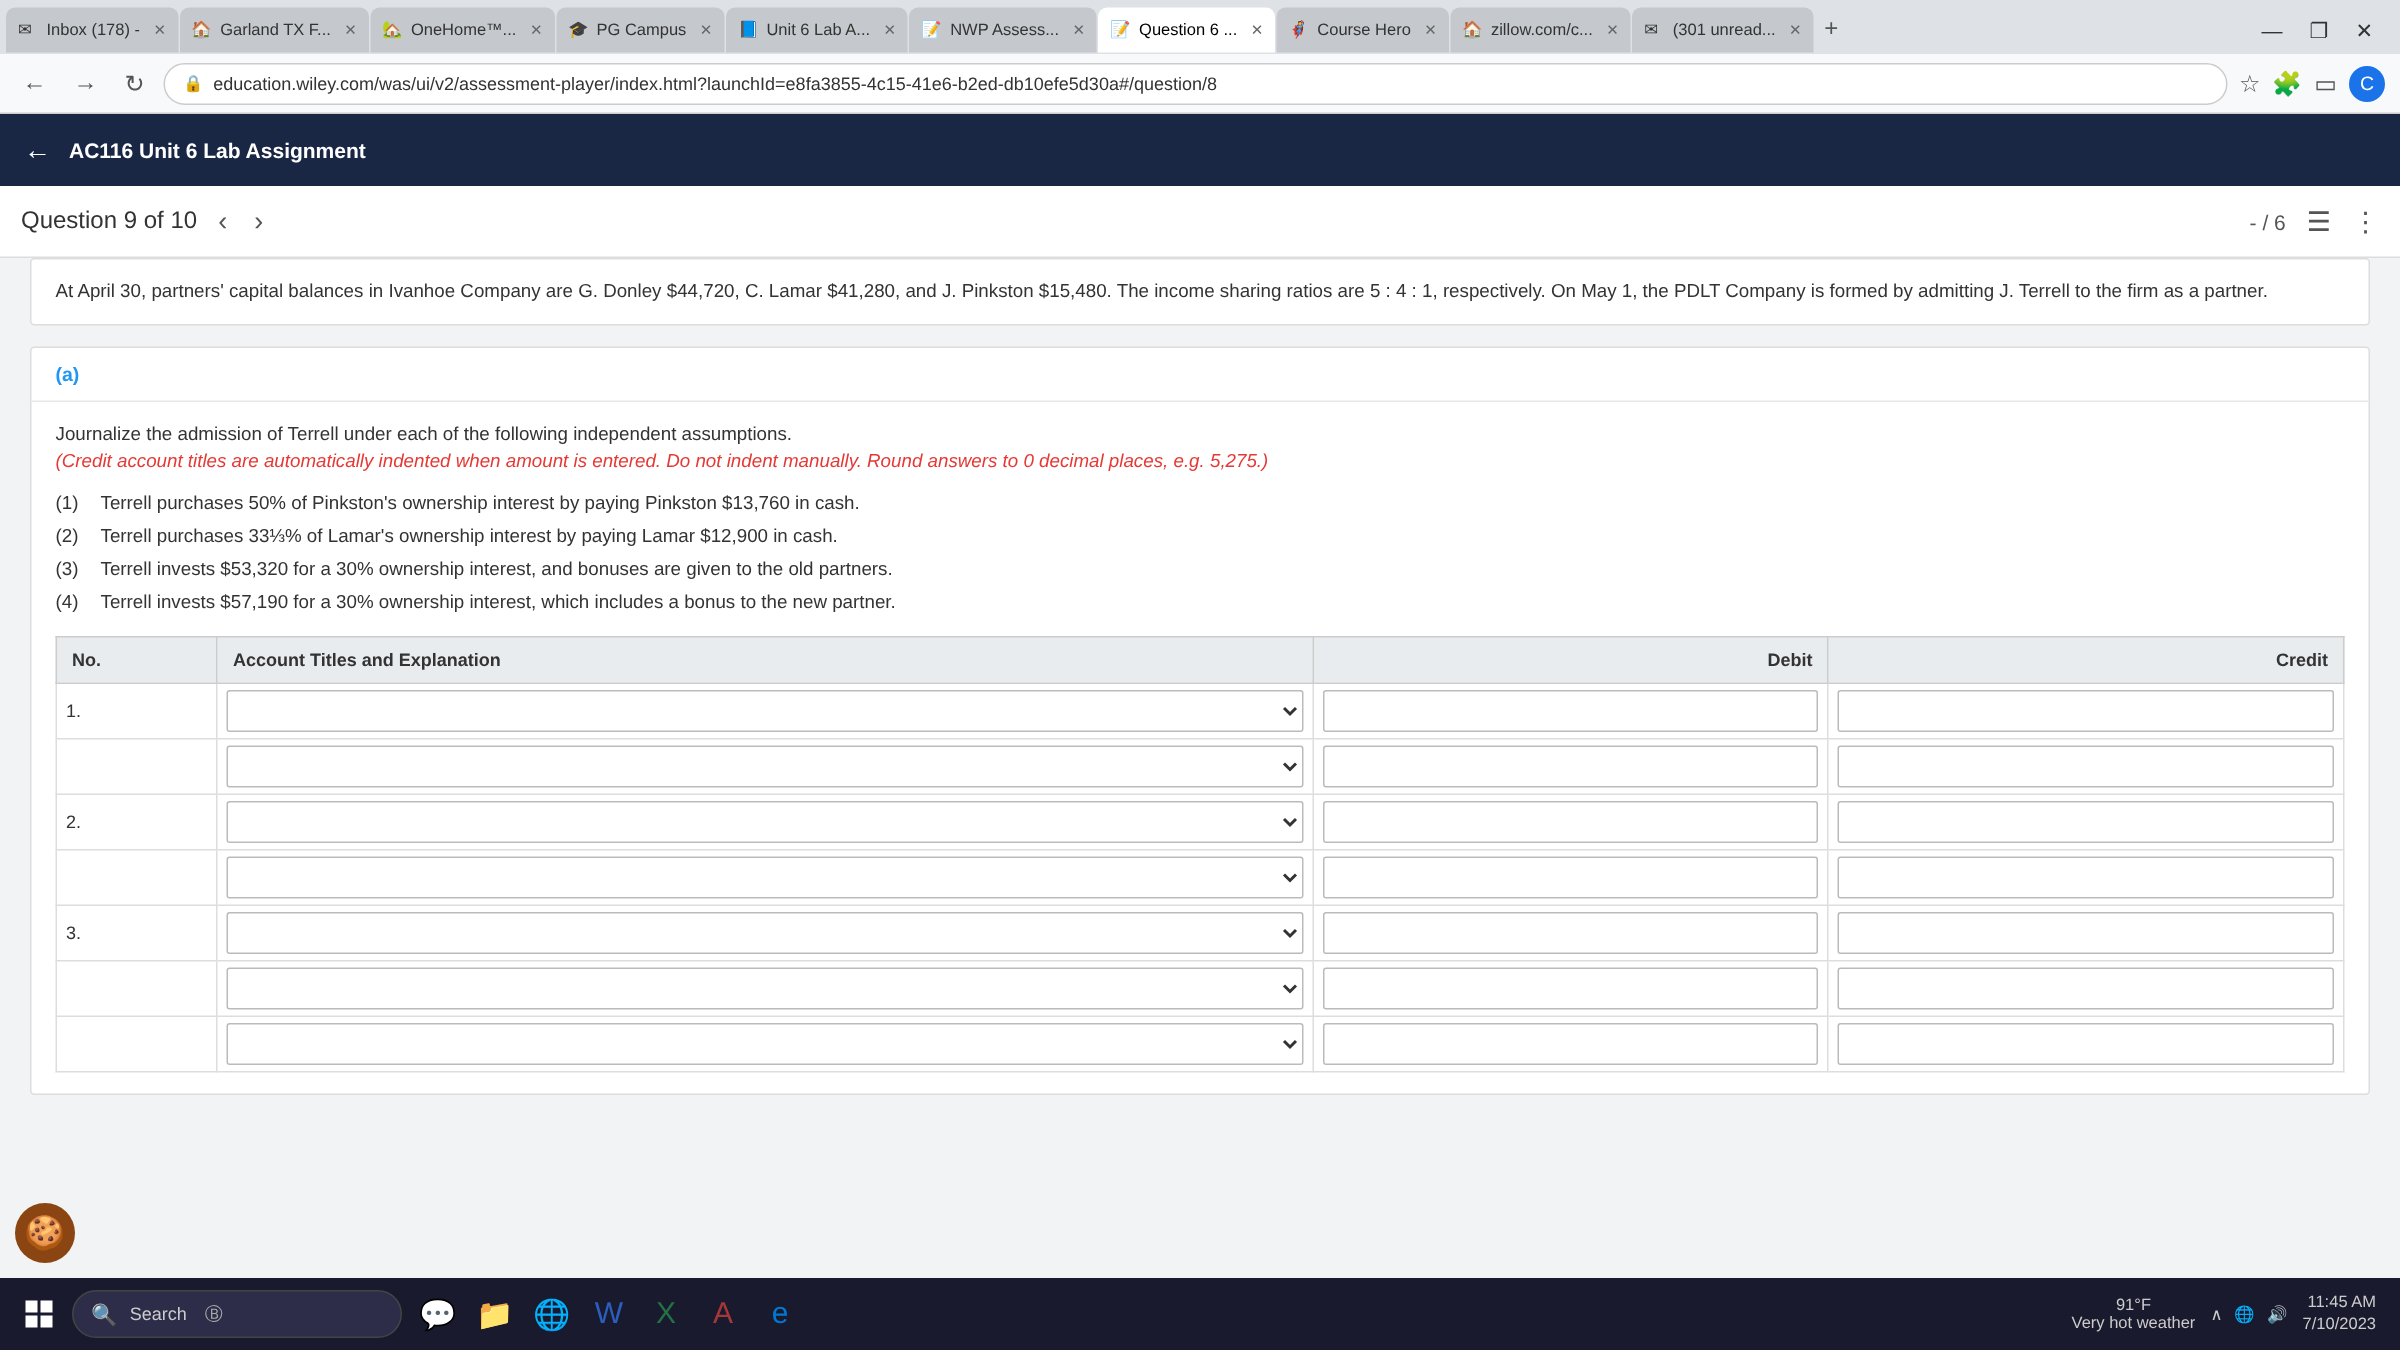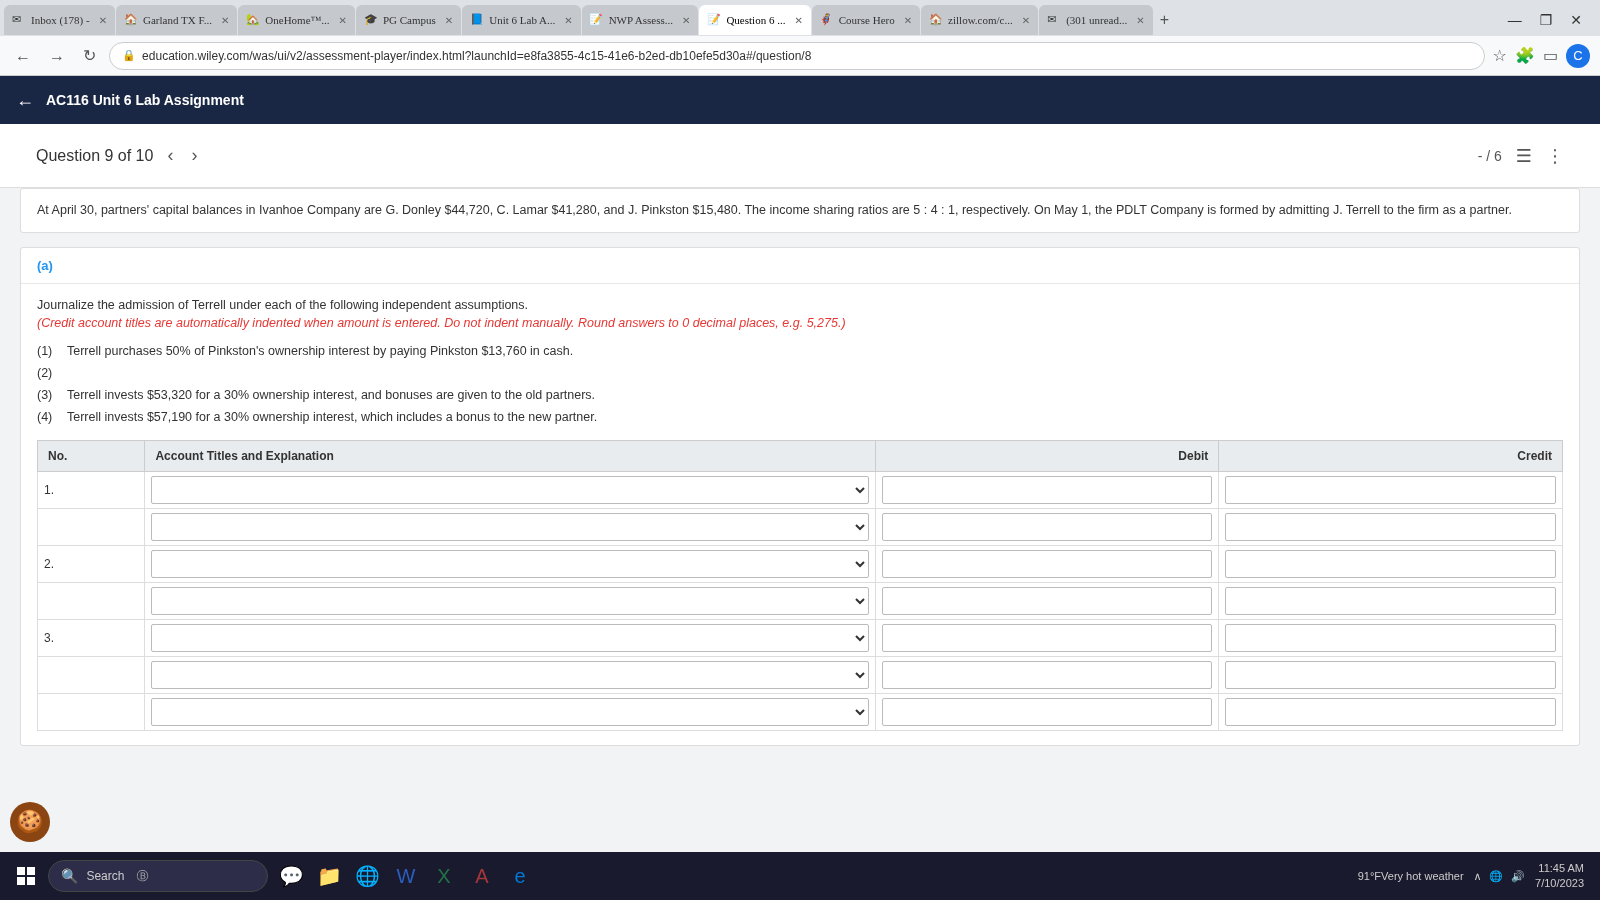--- a/index.html
+++ b/index.html
@@ -47,21 +47,20 @@
       height: 14px;
       flex-shrink: 0;
       display: inline-block;
     }
 
     .tab-label {
       overflow: hidden;
       text-overflow: ellipsis;
       white-space: nowrap;
       max-width: 110px;
-      font-family: Liberation Serif, serif;
     }
 
     .tab-close {
       margin-left: 4px;
       font-size: 10px;
       color: #666;
       flex-shrink: 0;
     }
 
     .new-tab-btn {
@@ -147,24 +146,24 @@
     .app-title {
       font-size: 14px;
       font-weight: 600;
       color: #fff;
     }
 
     
     .question-nav {
       background: #fff;
       border-bottom: 1px solid #ddd;
-      height: 64px;
-      display: flex;
-      align-items: center;
-      padding: 0 36px;
+      height: 48px;
+      display: flex;
+      align-items: center;
+      padding: 0 14px;
     }
 
     .q-nav-left {
       display: flex;
       align-items: center;
       gap: 10px;
     }
 
     .q-title {
       font-size: 16px;
@@ -419,21 +418,21 @@
       align-items: center;
     }
 
     .taskbar-time {
       text-align: right;
       line-height: 1.4;
     }
 
     .weather-info {
       display: flex;
-      flex-direction: row;
+      flex-direction: column;
       align-items: center;
       font-size: 11px;
       color: #ccc;
       justify-content: flex-end;
     }
 
     
     .cookie-widget {
       position: fixed;
       bottom: 58px;
@@ -564,20 +563,21 @@
       <p class="q-instruction">Journalize the admission of Terrell under each of the following independent assumptions.</p>
       <p class="q-instruction-red">(Credit account titles are automatically indented when amount is entered. Do not indent manually. Round answers to 0 decimal places, e.g. 5,275.)</p>
 
       <ul class="assumption-list">
         <li>
           <span class="assumption-num">(1)</span>
           <span>Terrell purchases 50% of Pinkston's ownership interest by paying Pinkston $13,760 in cash.</span>
         </li>
         <li>
           <span class="assumption-num">(2)</span>
+          <span>Terrell purchases 33⅓% of Lamar's ownership interest by paying Lamar $12,900 in cash.</span>
         </li>
         <li>
           <span class="assumption-num">(3)</span>
           <span>Terrell invests $53,320 for a 30% ownership interest, and bonuses are given to the old partners.</span>
         </li>
         <li>
           <span class="assumption-num">(4)</span>
           <span>Terrell invests $57,190 for a 30% ownership interest, which includes a bonus to the new partner.</span>
         </li>
       </ul>

